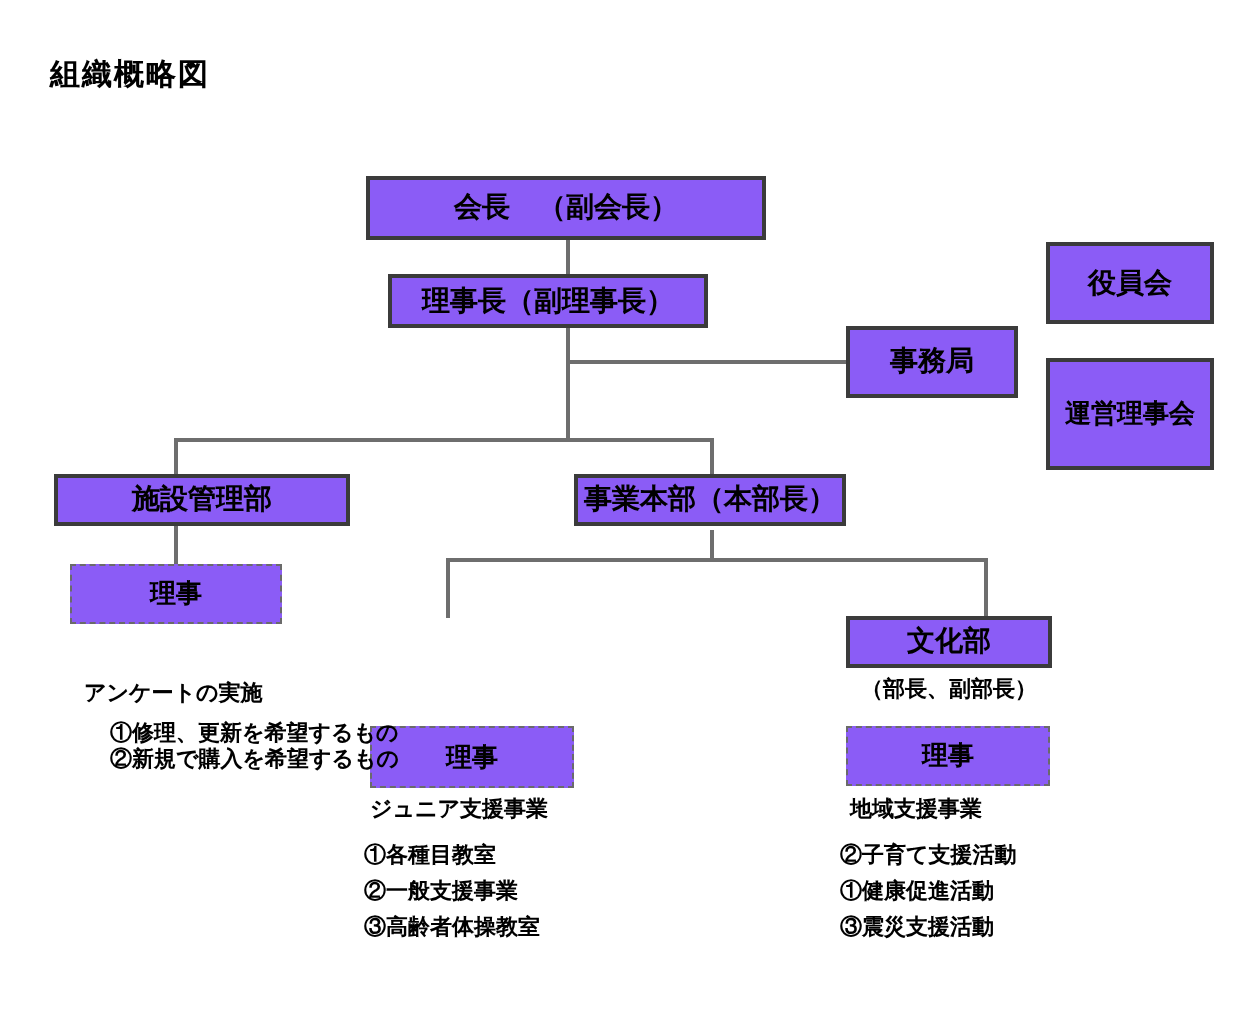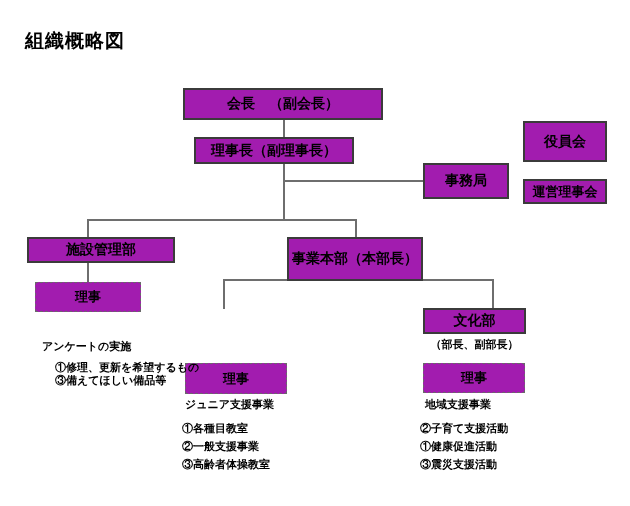--- a/index.html
+++ b/index.html
@@ -9,29 +9,29 @@
     height: 506px;
     background: #ffffff;
     font-family: "Liberation Sans", sans-serif;
     color: #111111;
     overflow: hidden;
   }
   .page-title {
     position: absolute;
     left: 25px;
     top: 28px;
-    font-size: 19px;
+    font-size: 15px;
     font-weight: bold;
     letter-spacing: 1px;
     color: #000000;
   }
   .box {
     position: absolute;
     box-sizing: border-box;
-    background: #a21caf;
+    background: #8b5cf6;
     border: 2px solid #3b3b3b;
     display: flex;
     align-items: center;
     justify-content: center;
     font-weight: bold;
     font-size: 14px;
     white-space: nowrap;
     color: #000000;
   }
   .box.dashed {
@@ -83,35 +83,35 @@
   <div class="line" style="left:87px;  top:263px; width:2px; height:20px;"></div>
   <div class="line" style="left:355px; top:265px; width:2px; height:16px;"></div>
   <div class="line" style="left:223px; top:279px; width:271px; height:2px;"></div>
   <div class="line" style="left:223px; top:279px; width:2px; height:30px;"></div>
   <div class="line" style="left:492px; top:279px; width:2px; height:30px;"></div>
 
   <div class="box" style="left:183px; top:88px;  width:200px; height:32px;">会長　（副会長）</div>
   <div class="box" style="left:194px; top:137px; width:160px; height:27px;">理事長（副理事長）</div>
   <div class="box" style="left:423px; top:163px; width:86px;  height:36px;">事務局</div>
   <div class="box" style="left:523px; top:121px; width:84px;  height:41px;">役員会</div>
-  <div class="box" style="left:523px; top:179px; width:84px;  height:25px; font-size:13px;">運営理事会</div>
+  <div class="box" style="left:523px; top:179px; width:84px;  height:56px; font-size:13px;">運営理事会</div>
   <div class="box" style="left:27px;  top:237px; width:148px; height:26px;">施設管理部</div>
-  <div class="box" style="left:287px; top:237px; width:136px; height:44px;">事業本部（本部長）</div>
+  <div class="box" style="left:287px; top:237px; width:136px; height:26px;">事業本部（本部長）</div>
   <div class="box" style="left:423px; top:308px; width:103px; height:26px;">文化部</div>
 
   <div class="caption" style="left:413px; top:337px; width:123px;">（部長、副部長）</div>
 
   <div class="box dashed" style="left:35px;  top:282px; width:106px; height:30px;">理事</div>
   <div class="box dashed" style="left:185px; top:363px; width:102px; height:31px;">理事</div>
   <div class="box dashed" style="left:423px; top:363px; width:102px; height:30px;">理事</div>
 
   <div class="note-title" style="left:42px; top:339px;">アンケートの実施</div>
   <div class="note-list tight" style="left:23px; top:361px;">
     <div>①修理、更新を希望するもの</div>
-    <div>③備えてほしい備品等</div>
+    <div>②新規で購入を希望するもの</div>
   </div>
 
   <div class="note-title" style="left:185px; top:397px;text-align:right;">ジュニア支援事業</div>
   <div class="note-list loose" style="left:182px; top:419px;">
     <div>①各種目教室</div>
     <div>②一般支援事業</div>
     <div>③高齢者体操教室</div>
   </div>
 
   <div class="note-title" style="left:425px; top:397px;">地域支援事業</div>

